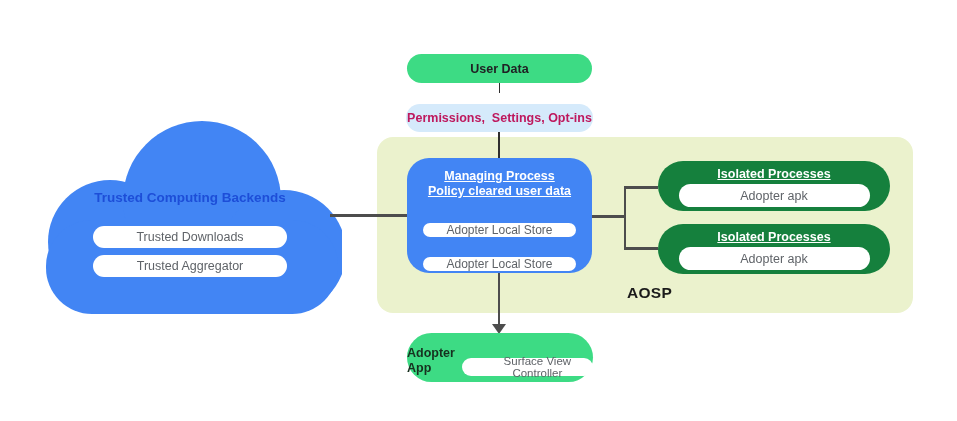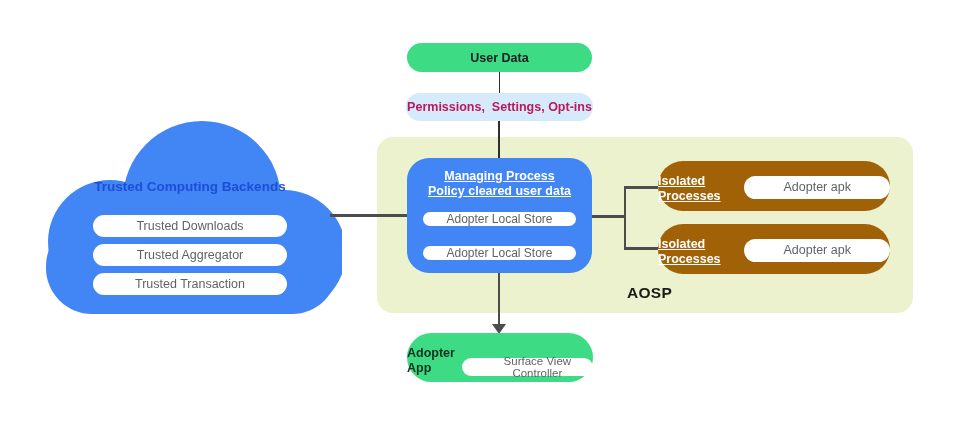--- a/index.html
+++ b/index.html
@@ -1,21 +1,21 @@
 <!DOCTYPE html>
 <html><head>
 <meta charset="utf-8">
 <style>
   html,body{margin:0;padding:0;background:#ffffff;}
   body{font-family:"Liberation Sans","DejaVu Sans",sans-serif;}
   .canvas{position:relative;width:957px;height:421px;background:#ffffff;overflow:hidden;}
 
   
   .abs{position:absolute;box-sizing:border-box;}
-  .center-txt{display:flex;align-items:center;justify-content:center;text-align:center;}
+  .center-txt{display:flex;align-items:center;justify-content:center;text-align:center;margin-top:11px;}
 
   
   .pill-user-data{left:407px;top:43px;width:185px;height:29px;border-radius:15px;
     background:#3DDB84;color:#202124;font-size:12.5px;font-weight:bold;}
   .pill-permissions{left:406px;top:93px;width:187px;height:28px;border-radius:14px;
     background:#D5EAFB;color:#be185d;font-size:12.5px;font-weight:bold;white-space:pre;}
 
   
   .aosp-panel{left:377px;top:137px;width:536px;height:176px;border-radius:16px;background:#EBF2CD;}
   .aosp-label{left:627px;top:284px;font-size:15.5px;font-weight:bold;color:#1b1b1b;letter-spacing:.3px;}
@@ -30,22 +30,22 @@
 
   
   .managing{left:407px;top:158px;width:185px;height:115px;border-radius:22px;background:#4285F4;}
   .managing-title{position:absolute;left:0;top:11px;width:100%;color:#ffffff;
     font-size:12.5px;font-weight:bold;line-height:15px;text-align:center;text-decoration:underline;}
   .store-pill{position:absolute;left:16px;width:153px;height:14px;border-radius:9.5px;
     background:#ffffff;color:#5F6368;font-size:12px;text-align:center;}
   .sp0{top:54px;} .sp1{top:88px;}
 
   
-  .isolated{width:232px;height:50px;border-radius:25px;background:#a16207;
-    display:flex;align-items:center;}
+  .isolated{width:232px;height:50px;border-radius:25px;background:#15803d;
+    display:flex;flex-direction:column;align-items:center;}
   .iso0{left:658px;top:161px;} .iso1{left:658px;top:224px;}
   .isolated-title{margin-top:6px;color:#ffffff;font-size:12.5px;font-weight:bold;
     line-height:15px;text-decoration:underline;}
   .apk-pill{margin-top:2px;width:191px;height:23px;border-radius:11.5px;background:#ffffff;
     color:#5F6368;font-size:12.5px;}
 
   
   .adopter{left:407px;top:333px;width:186px;height:49px;border-radius:24.5px;background:#3DDB84;
     display:flex;flex-direction:row;align-items:center;}
   .adopter-title{margin-top:7px;color:#17301f;font-size:12.5px;font-weight:bold;line-height:15px;}
@@ -90,21 +90,20 @@
   <div class="abs line h-managing-junction"></div>
   <div class="abs line v-junction"></div>
   <div class="abs line h-junction-iso1"></div>
   <div class="abs line h-junction-iso2"></div>
   <div class="abs line v-managing-adopter"></div>
   <div class="abs arrow-head"></div>
 
   <div class="abs center-txt cloud-title">Trusted Computing Backends</div>
   <div class="abs center-txt cloud-pill cp1">Trusted Aggregator</div>
   <div class="abs center-txt cloud-pill cp0">Trusted Downloads</div>
-  <div class="abs center-txt cloud-pill cp2">Trusted Transaction</div>
 
   <div class="abs center-txt pill-user-data">User Data</div>
   <div class="abs center-txt pill-permissions">Permissions,  Settings, Opt-ins</div>
 
   <div class="abs managing">
     <div class="managing-title">
       <div>Managing Process</div>
       <div>Policy cleared user data</div>
     </div>
     <div class="store-pill center-txt sp0">Adopter Local Store</div>

